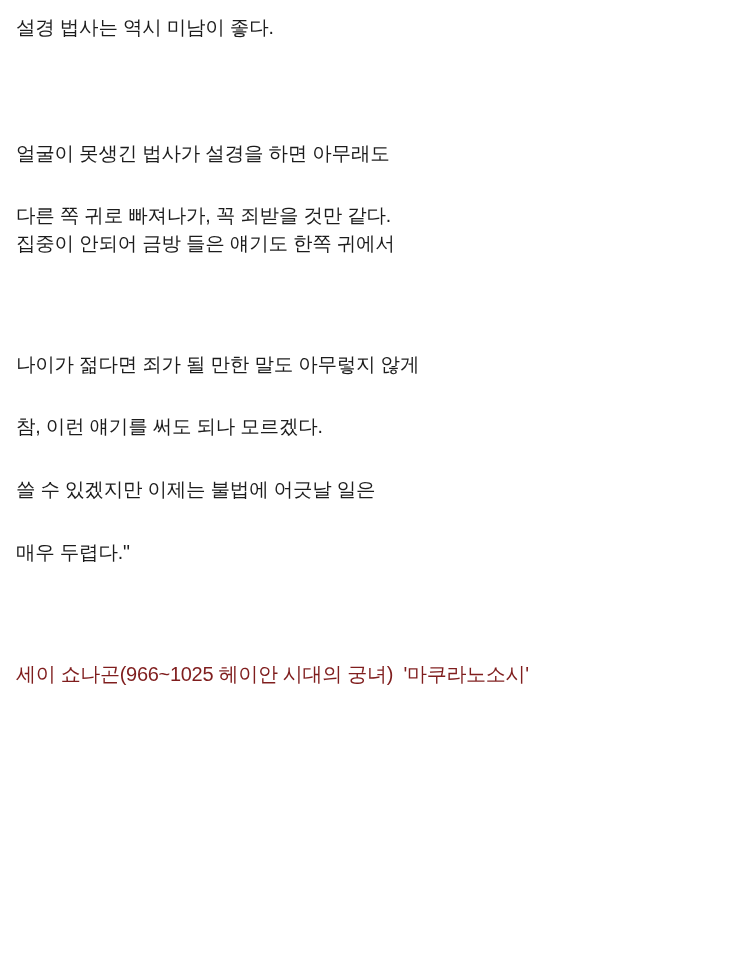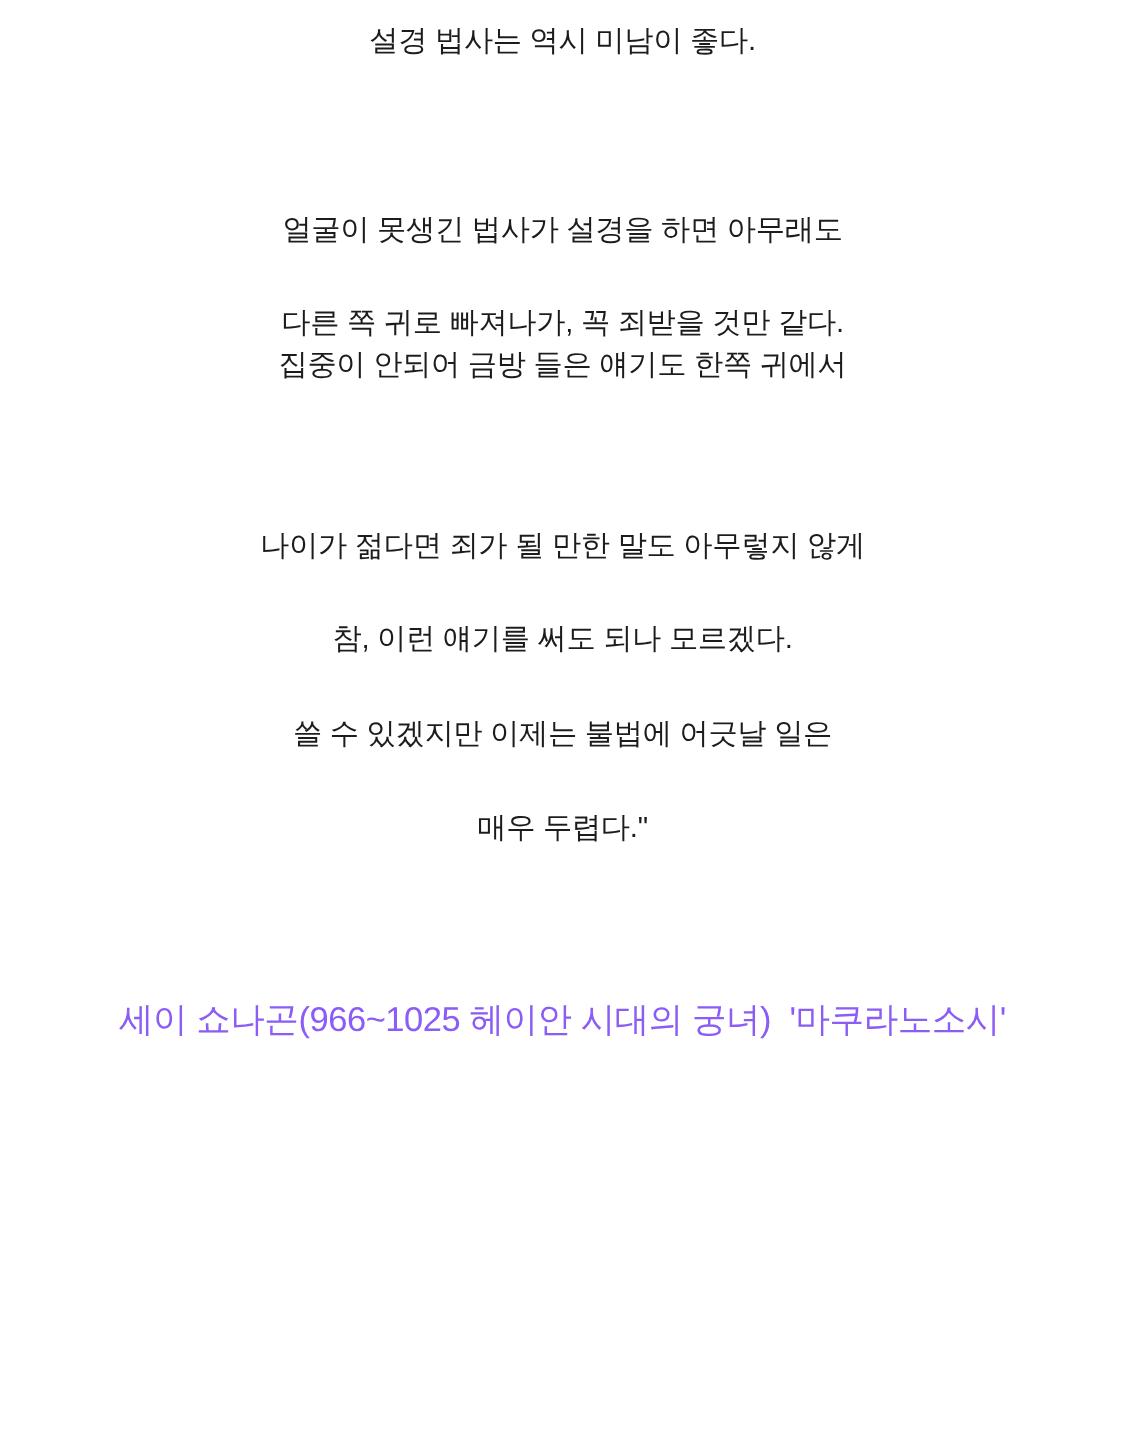--- a/index.html
+++ b/index.html
@@ -16,21 +16,20 @@
   }
   .page {
     width: 750px;
     height: 960px;
     box-sizing: border-box;
     padding: 14px 16px 0 16px;
     background: #ffffff;
   }
   .block {
     display: block;
-    text-align: center;
   }
   .line {
     font-size: 19.5px;
     line-height: 1.42;
     color: #1c1c1c;
     letter-spacing: -0.2px;
     white-space: pre-wrap;
     margin: 0;
     padding: 0;
   }
@@ -40,23 +39,23 @@
   .gap-small {
     height: 18px;
   }
   .gap-medium {
     height: 33px;
   }
   .gap-large {
     height: 40px;
   }
   .attribution {
-    font-size: 23px;
+    font-size: 20px;
     line-height: 1.42;
-    color: #8b5cf6;
+    color: #7f1d1d;
     letter-spacing: -0.3px;
     white-space: pre-wrap;
   }
 </style>
 </head>
 <body>
 
 <div class="page">
 
   <div class="block">

